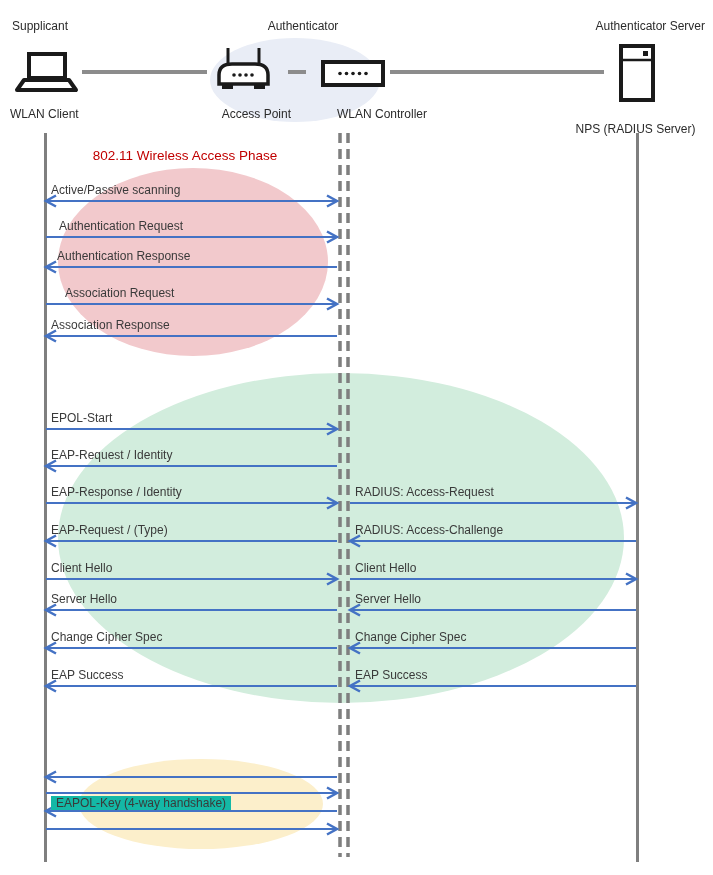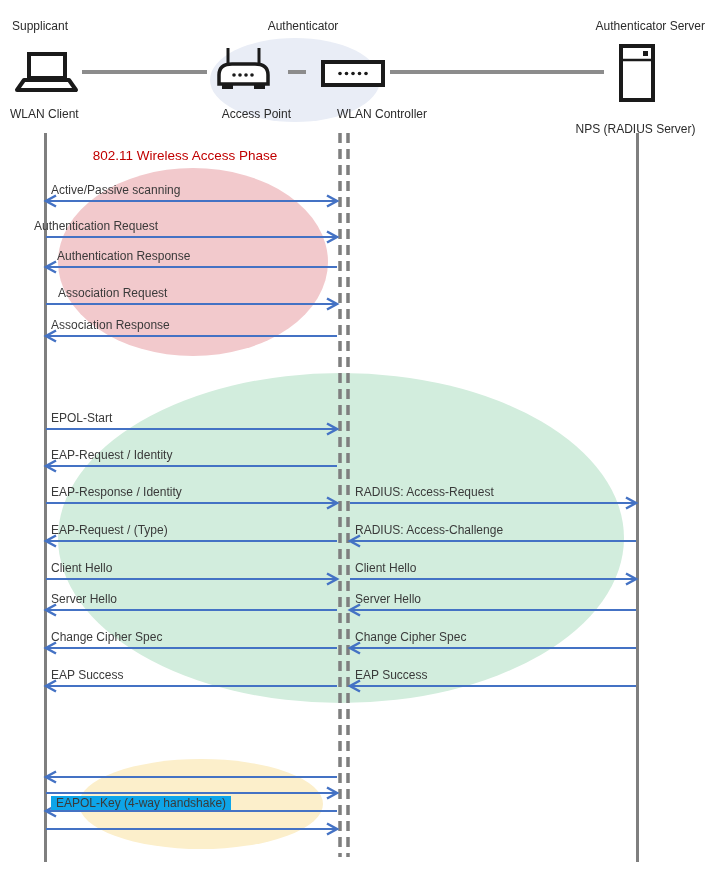--- a/index.html
+++ b/index.html
@@ -178,33 +178,33 @@
 
   <div class="node-label" style="left:10px;top:107px;">WLAN Client</div>
   <div class="node-label centered" style="left:199px;top:107px;width:92px;text-align:right;">Access Point</div>
   <div class="node-label centered" style="left:306px;top:107px;width:112px;margin-left:20px;">WLAN Controller</div>
   <div class="node-label centered" style="left:563px;top:107px;width:145px;margin-top:15px;">NPS (RADIUS Server)</div>
 
   <div class="phase-title" style="left:55px;top:146px;width:260px;color:#C00000;">802.11 Wireless Access Phase</div>
 
   <div id="msg-labels">
       <div class="msg-label" style="left: 51px; width: 281px; top: 182px;"><span>Active/Passive scanning</span></div>
-      <div class="msg-label" style="left: 34px; width: 281px; top: 218px;"><span>Authentication Request</span></div>
+      <div class="msg-label" style="left: 59px; width: 281px; top: 218px;"><span>Authentication Request</span></div>
       <div class="msg-label" style="left: 57px; width: 281px; top: 248px;"><span>Authentication Response</span></div>
-      <div class="msg-label" style="left: 58px; width: 281px; top: 285px;"><span>Association Request</span></div>
+      <div class="msg-label" style="left: 65px; width: 281px; top: 285px;"><span>Association Request</span></div>
       <div class="msg-label" style="left: 51px; width: 281px; top: 317px;"><span>Association Response</span></div>
       <div class="msg-label" style="left: 51px; width: 281px; top: 410px;"><span>EPOL-Start</span></div>
       <div class="msg-label" style="left: 51px; width: 281px; top: 447px;"><span>EAP-Request / Identity</span></div>
       <div class="msg-label" style="left: 51px; width: 281px; top: 484px;"><span>EAP-Response / Identity</span></div>
       <div class="msg-label" style="left: 355px; width: 276px; top: 484px;"><span>RADIUS: Access-Request</span></div>
       <div class="msg-label" style="left: 51px; width: 281px; top: 522px;"><span>EAP-Request / (Type)</span></div>
       <div class="msg-label" style="left: 355px; width: 276px; top: 522px;"><span>RADIUS: Access-Challenge</span></div>
       <div class="msg-label" style="left: 51px; width: 281px; top: 560px;"><span>Client Hello</span></div>
       <div class="msg-label" style="left: 355px; width: 276px; top: 560px;"><span>Client Hello</span></div>
       <div class="msg-label" style="left: 51px; width: 281px; top: 591px;"><span>Server Hello</span></div>
       <div class="msg-label" style="left: 355px; width: 276px; top: 591px;"><span>Server Hello</span></div>
       <div class="msg-label" style="left: 51px; width: 281px; top: 629px;"><span>Change Cipher Spec</span></div>
       <div class="msg-label" style="left: 355px; width: 276px; top: 629px;"><span>Change Cipher Spec</span></div>
       <div class="msg-label" style="left: 51px; width: 281px; top: 667px;"><span>EAP Success</span></div>
       <div class="msg-label" style="left: 355px; width: 276px; top: 667px;"><span>EAP Success</span></div>
-      <div class="msg-label" style="left: 51px; width: 281px; top: 796px; height: 14px; line-height: 14px;"><span style="background: #0ea5e9; padding: 0px 5px;">EAPOL-Key (4-way handshake)</span></div>
+      <div class="msg-label" style="left: 51px; width: 281px; top: 796px; height: 14px; line-height: 14px;"><span style="background: #14b8a6; padding: 0px 5px;">EAPOL-Key (4-way handshake)</span></div>
     </div>
 </div>
 
 </body></html>

